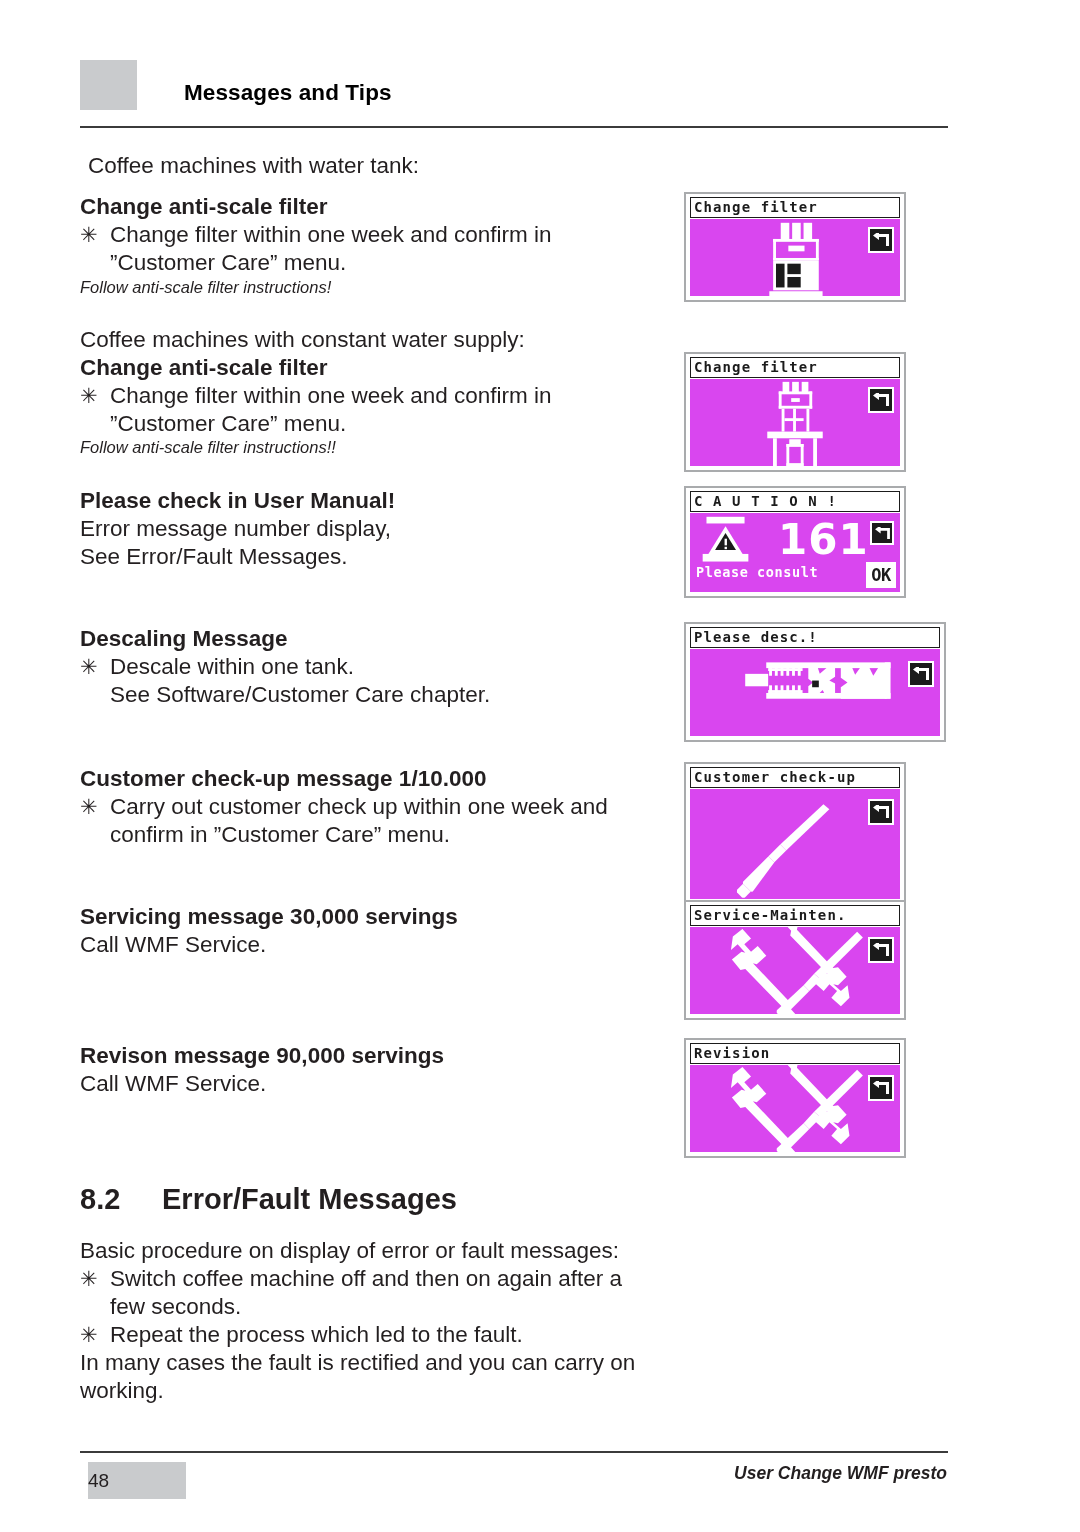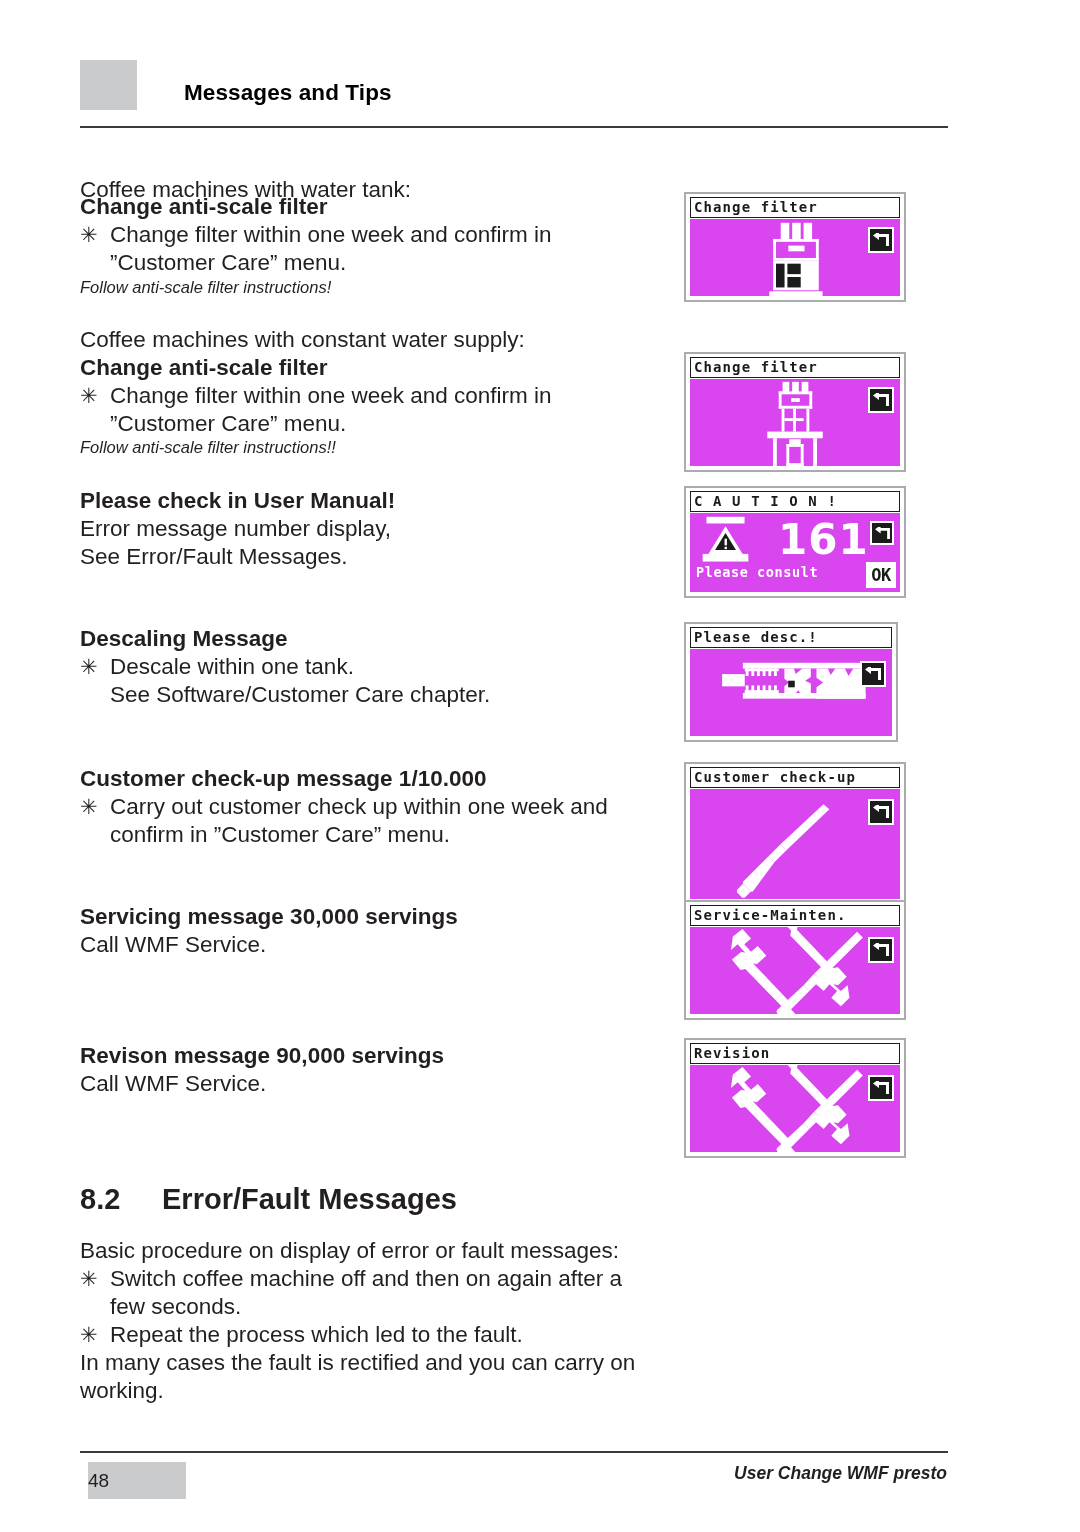--- a/index.html
+++ b/index.html
@@ -242,21 +242,21 @@
 </style>
 </head>
 <body>
 
 <div class="page">
 
   <div class="hdr-swatch"></div>
   <div class="hdr-title">Messages and Tips</div>
   <div class="hdr-rule"></div>
 
-  <div class="tx t-lead" style="top:176px;">Coffee machines with water tank:</div>
+  <div class="tx t-lead" style="top:152px;margin-left:8px;">Coffee machines with water tank:</div>
   <div class="tx t-bold" style="top:193px;">Change anti-scale filter</div>
   <div class="bul" style="top:221px; width:580px;">
     <span class="mk">✳</span>
     <span class="bd">Change filter within one week and confirm in
 ”Customer Care” menu.</span>
   </div>
   <div class="tx t-ital" style="top:277px;">Follow anti-scale filter instructions!</div>
 
   <div class="tx t-lead" style="top:326px;">Coffee machines with constant water supply:</div>
   <div class="tx t-bold" style="top:354px;">Change anti-scale filter</div>
@@ -411,21 +411,21 @@
       <div class="lcd-smalltext" style="left:6px; top:80px;">the user manual!</div>
       <div class="softkey" style="right:6px; top:8px; width:24px; height:24px;">
         <svg width="17" height="13" viewBox="0 0 18 14">
           <path d="M17 1 v12 h-3 v-9 h-7 v3 l-6 -4.5 l6 -4.5 v3 h10 z" fill="#ffffff"></path>
         </svg>
       </div>
       <div class="softkey-ok" style="right:4px; bottom:4px; width:30px; height:26px;">OK</div>
     </div>
   </div>
 
-  <div class="lcd" style="left:684px; top:622px; width:214px; height:120px;">
+  <div class="lcd" style="left:684px; top:622px; width:262px; height:120px;">
     <div class="lcd-title">Please desc.!</div>
     <div class="lcd-screen">
       <div class="lcd-art">
         <svg viewBox="0 0 214 91" preserveAspectRatio="xMidYMid meet">
           <g fill="#ffffff">
 
             <rect x="56" y="14" width="130" height="6"></rect>
             <rect x="56" y="46" width="130" height="6"></rect>
             <rect x="180" y="14" width="6" height="38"></rect>
 

